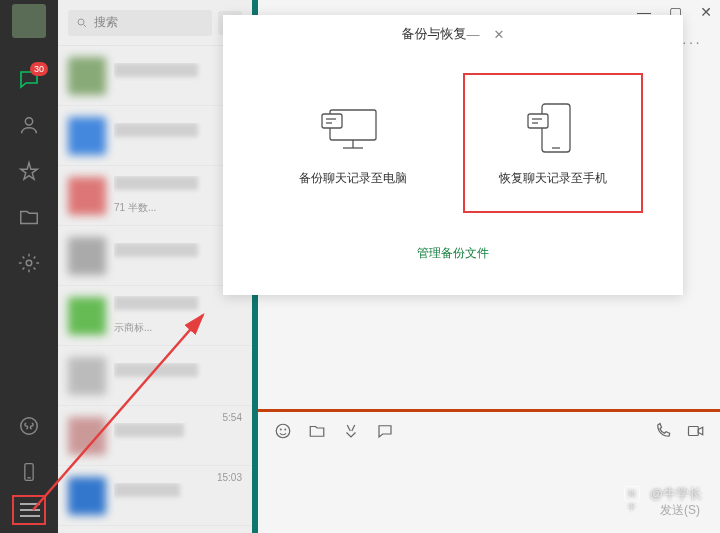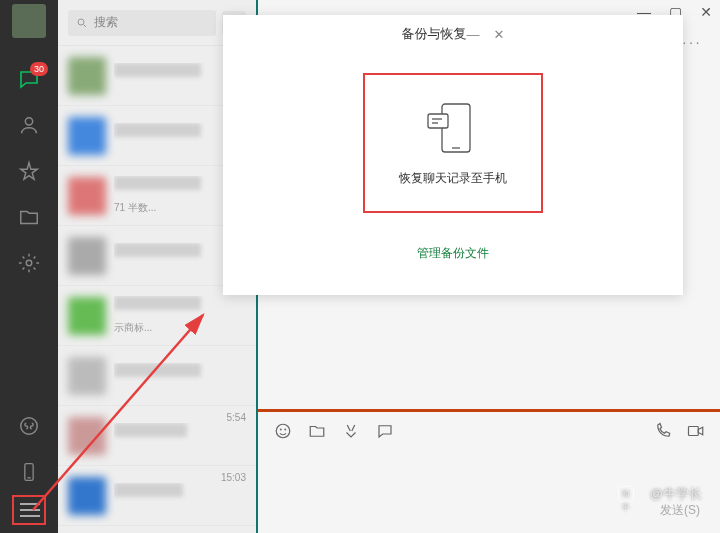--- a/index.html
+++ b/index.html
@@ -24,21 +24,21 @@
     }
     .nav-spacer { flex:1; }
     .hamburger {
       width:34px; height:30px; margin-bottom:8px;
       border:2px solid #e53e3e; display:flex; flex-direction:column; justify-content:center; gap:4px; padding:0 6px;
     }
     .hamburger span { display:block; width:20px; height:2px; background:#aaa; }
 
     
     .chatlist {
-      position:absolute; left:58px; top:0; width:200px; height:533px; background:#eee; border-right:2px solid #0f766e;
+      position:absolute; left:58px; top:0; width:200px; height:533px; background:#eee; border-right:6px solid #0f766e;
     }
     .searchbar {
       height:46px; display:flex; align-items:center; padding:0 10px; gap:6px; border-bottom:1px solid #e3e3e3;
     }
     .search-field {
       flex:1; display:flex; align-items:center; background:#e3e3e3; border-radius:3px; height:26px; padding:0 8px; gap:6px;
       color:#888; font-size:12px;
     }
     .plus-btn { width:24px; height:24px; background:#e3e3e3; border-radius:3px; display:flex; align-items:center; justify-content:center; color:#888; font-size:16px; }
 
@@ -79,21 +79,21 @@
     .opt-label { font-size:12px; color:#333; }
     .opt svg { stroke:#555; fill:none; stroke-width:1.3; }
     .modal-foot { text-align:center; font-size:12px; color:#15803d; margin-top:22px; }
 
     
     .arrow { position:absolute; left:28px; top:500px; width:180px; height:0; pointer-events:none; }
     .arrow svg { position:absolute; left:0; top:-200px; overflow:visible; }
 
     .watermark {
       position:absolute; right:18px; bottom:30px; color:rgba(255,255,255,.55); font-size:13px;
-      text-shadow:0 0 3px rgba(0,0,0,.5); display:flex; align-items:center; gap:16px;
+      text-shadow:0 0 3px rgba(0,0,0,.5); display:flex; align-items:center; gap:10px;
     }
     .watermark .zh { width:16px; height:16px; border:1px solid rgba(255,255,255,.55); border-radius:3px; font-size:9px; line-height:14px; text-align:center; }
   </style>
 </head>
 <body>
 
 <div class="nav">
   <div class="avatar"></div>
 
   <div class="nav-icon active">
@@ -271,20 +271,31 @@
 
 <div class="modal">
   <div class="modal-head">
     <span>备份与恢复</span>
     <div class="modal-head-right">
       <span>—</span>
       <span>✕</span>
     </div>
   </div>
   <div class="modal-body">
+    <div class="opt">
+      <svg width="70" height="56" viewBox="0 0 70 56">
+        <rect x="12" y="10" width="46" height="30" rx="2"></rect>
+        <line x1="25" y1="48" x2="45" y2="48"></line>
+          <line x1="35" y1="40" x2="35" y2="48"></line>
+        <rect x="4" y="14" width="20" height="14" rx="2" fill="#fff"></rect>
+        <line x1="8" y1="19" x2="18" y2="19"></line>
+          <line x1="8" y1="23" x2="14" y2="23"></line>
+      </svg>
+      <span class="opt-label">备份聊天记录至电脑</span>
+    </div>
     <div class="opt sel">
       <svg width="70" height="56" viewBox="0 0 70 56">
         <rect x="24" y="4" width="28" height="48" rx="3"></rect>
         <line x1="34" y1="48" x2="42" y2="48"></line>
         <rect x="10" y="14" width="20" height="14" rx="2" fill="#fff"></rect>
         <line x1="14" y1="19" x2="24" y2="19"></line>
           <line x1="14" y1="23" x2="20" y2="23"></line>
       </svg>
       <span class="opt-label">恢复聊天记录至手机</span>
     </div>

